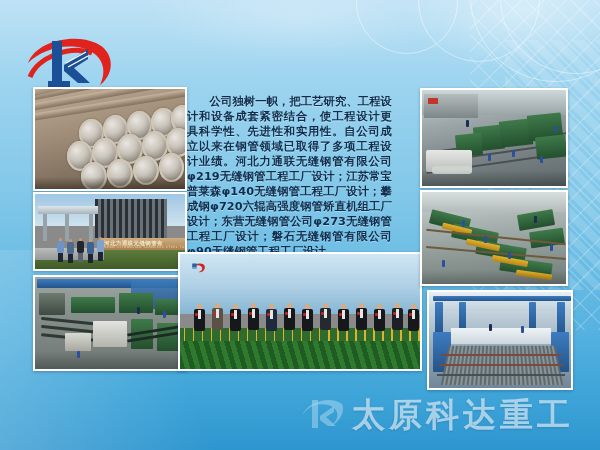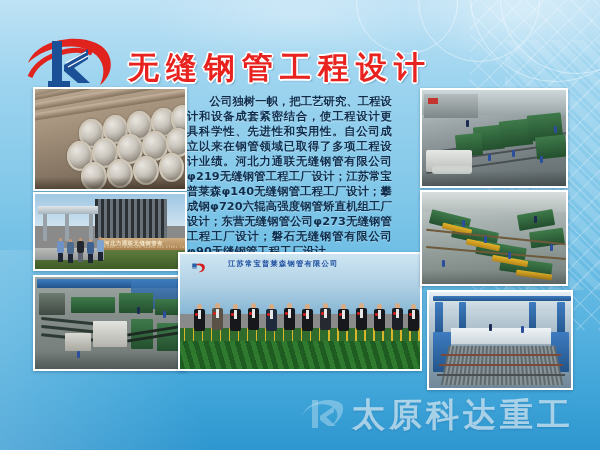--- a/index.html
+++ b/index.html
@@ -169,21 +169,20 @@
   <svg id="logo" viewBox="0 0 100 62">
     <path d="M6 30 C14 8, 52 0, 74 10 C92 18, 94 40, 78 52 C86 36, 80 20, 60 15 C40 10, 18 18, 6 30 Z" fill="#e0231d"></path>
     <path d="M8 44 C16 24, 48 12, 70 20" stroke="#e0231d" stroke-width="5" fill="none"></path>
     <rect x="30" y="8" width="10" height="46" fill="#1b4f96"></rect>
     <path d="M42 32 L66 16 L66 26 L52 35 L68 50 L56 50 L42 38 Z" fill="#1b4f96"></path>
     <path d="M44 30 L64 19" stroke="#fff" stroke-width="1.4"></path>
     <path d="M46 34 L66 23" stroke="#fff" stroke-width="1.4"></path>
     <rect x="26" y="48" width="22" height="7" fill="#1b4f96"></rect>
   </svg>
 
-  <div id="title">无缝钢管工程设计</div>
 
   <div id="copy">公司独树一帜，把工艺研究、工程设计和设备成套紧密结合，使工程设计更具科学性、先进性和实用性。自公司成立以来在钢管领域已取得了多项工程设计业绩。河北力通联无缝钢管有限公司φ219无缝钢管工程工厂设计；江苏常宝普莱森φ140无缝钢管工程工厂设计；攀成钢φ720六辊高强度钢管矫直机组工厂设计；东营无缝钢管公司φ273无缝钢管工程工厂设计；磐石无缝钢管有限公司φ90无缝钢管工程工厂设计。</div>
 
   <div class="ph" id="ph-pipes" style="left:33px;top:87px;width:154px;height:104px;">
     <div class="inner" style="background:linear-gradient(168deg,#bdab95 0%,#a08e79 38%,#80705e 74%,#6b5c4c 100%);">
       <div class="bar" style="left:-10px;top:6px;width:180px;transform:rotate(-11deg);"></div>
       <div class="bar" style="left:-10px;top:16px;width:180px;transform:rotate(-10deg);"></div>
       <div class="bar" style="left:-10px;top:26px;width:180px;transform:rotate(-9deg);"></div>
       <div class="bar" style="left:-10px;top:2px;width:180px;transform:rotate(-13deg);opacity:.6;"></div>
       <div class="pipe-end" style="left:44px;top:30px;width:25px;height:29px;"></div>
@@ -271,21 +270,20 @@
   </div>
 
   <div class="ph" id="ph-cer" style="left:178px;top:252px;width:244px;height:119px;">
     <div class="inner">
       <div class="banner"></div>
       <svg class="bl" viewBox="0 0 30 30">
         <path d="M2 14 C8 4, 24 2, 28 10 C30 18, 22 24, 16 22 C24 20, 26 12, 18 9 C12 7, 6 10, 2 14 Z" fill="#d4201e"></path>
         <rect x="3" y="5" width="9" height="7" fill="#2b60a8"></rect>
         <rect x="3" y="13" width="9" height="2" fill="#2b60a8"></rect>
       </svg>
-      <div class="bnt">江苏常宝普莱森钢管有限公司</div>
       <div class="stage"></div>
       <div class="flowers"></div>
       <div class="green"></div>
       <div class="suit" style="left:14px;top:50px;">
           <span class="h"></span>
           <span class="b"></span>
           <span class="t"></span>
           <span class="badge"></span>
         </div>
       <div class="suit" style="left:32px;top:49px;">

